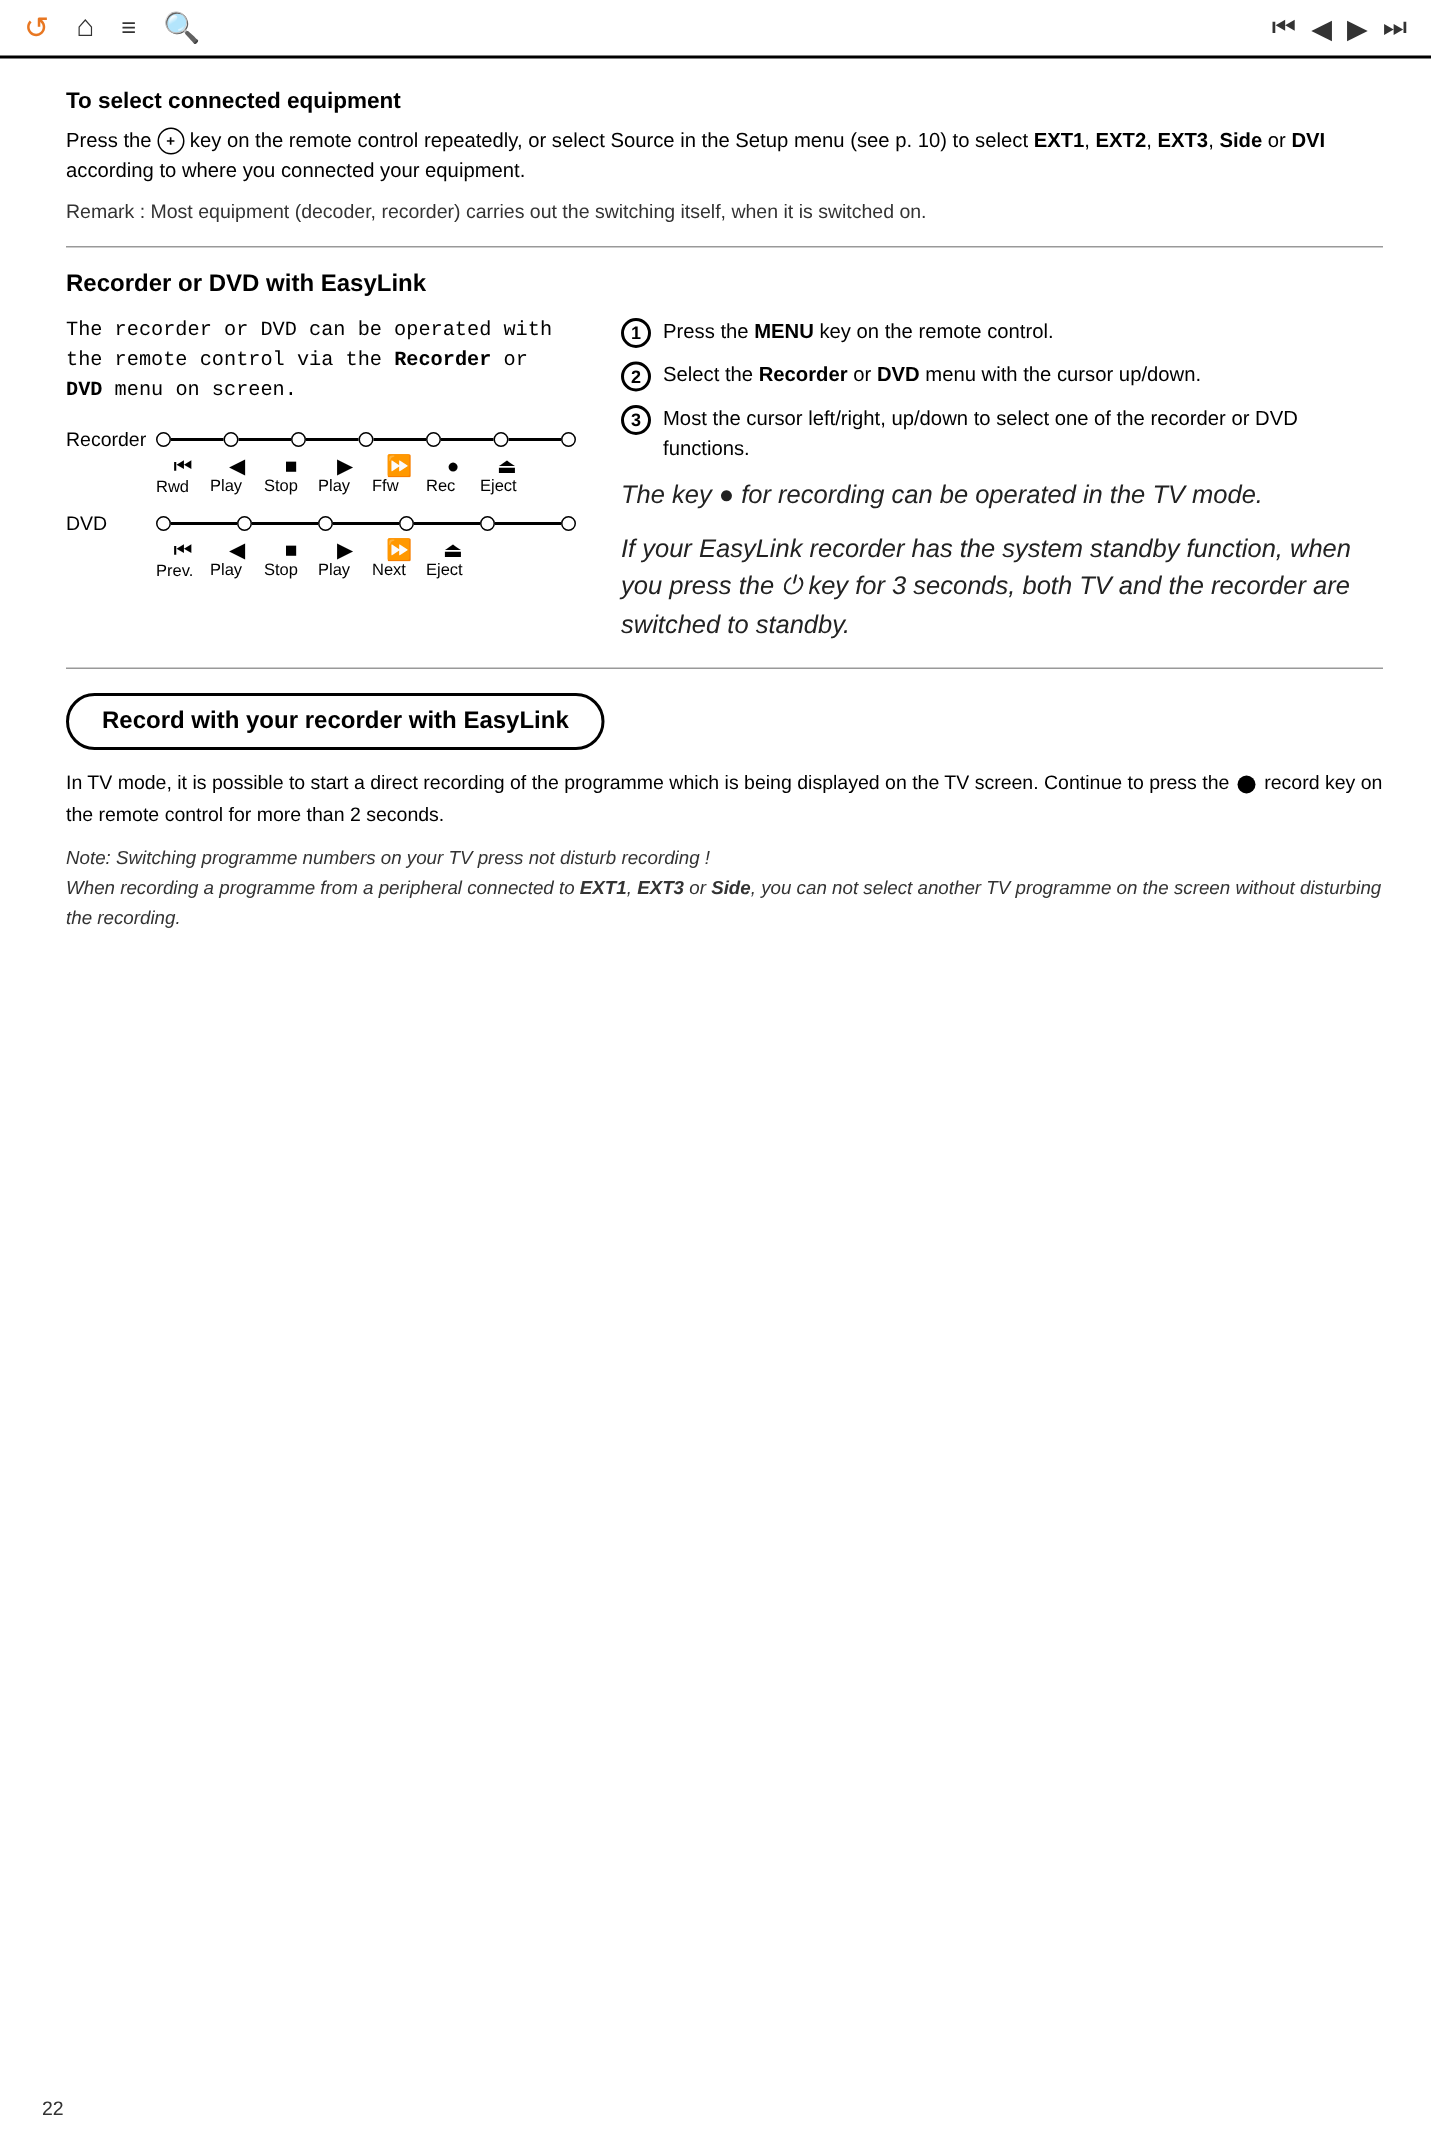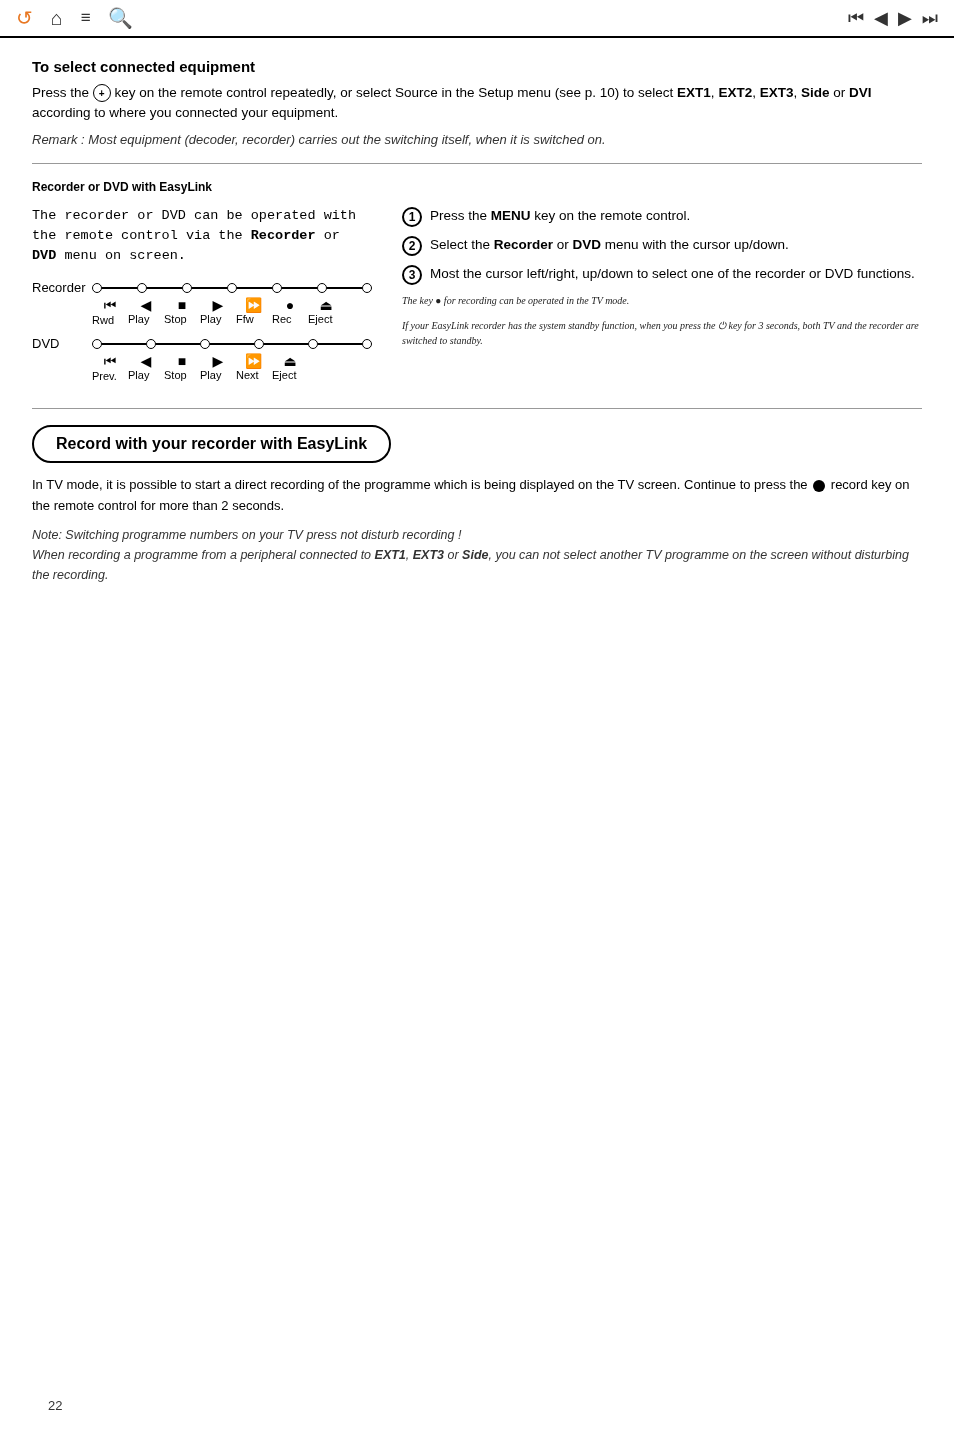--- a/index.html
+++ b/index.html
@@ -40,51 +40,51 @@
     .nav-icon.orange { color: #e87722; }
     .nav-icon-btn {
       font-size: 18px;
       cursor: pointer;
       color: #333;
     }
 
     
     .content {
       padding: 20px 32px 30px 32px;
+      margin-left: 12px;
     }
 
     
     .section-title {
       font-size: 15px;
       font-weight: bold;
       margin-bottom: 8px;
     }
     .section-body {
       font-size: 13.5px;
       line-height: 1.5;
       margin-bottom: 8px;
     }
     .section-remark {
-      font-style: italic;
       font-size: 13px;
       color: #333;
       margin-bottom: 0;
     }
     .divider {
       border: none;
       border-top: 1px solid #999;
       margin: 16px 0;
     }
 
     
     .easylink-section {
       margin-bottom: 16px;
     }
     .easylink-title {
-      font-size: 12px;
+      font-size: 16px;
       font-weight: bold;
       margin-bottom: 12px;
     }
     .easylink-content {
       display: flex;
       gap: 30px;
     }
     .easylink-left {
       flex: 0 0 340px;
     }
@@ -180,25 +180,24 @@
       font-size: 12px;
       font-weight: bold;
       flex-shrink: 0;
       margin-top: 1px;
     }
     .step-text {
       flex: 1;
     }
     .step-note {
       font-style: italic;
-      font-size: 10px;
+      font-size: 17px;
       line-height: 1.5;
       margin-top: 8px;
       color: #222;
-      font-family: Liberation Serif, serif;
     }
     .record-section-title {
       font-size: 16px;
       font-weight: bold;
     }
     .record-body {
       font-size: 13px;
       line-height: 1.6;
       margin-bottom: 8px;
     }
@@ -206,21 +205,21 @@
       font-style: italic;
       font-size: 12.5px;
       line-height: 1.6;
       color: #333;
     }
 
     
     .page-num {
       position: fixed;
       bottom: 20px;
-      left: 48px;
+      left: 28px;
       font-size: 13px;
       color: #333;
     }
 
     
     .dot-circle {
       display: inline-block;
       width: 12px;
       height: 12px;
       border-radius: 50%;

